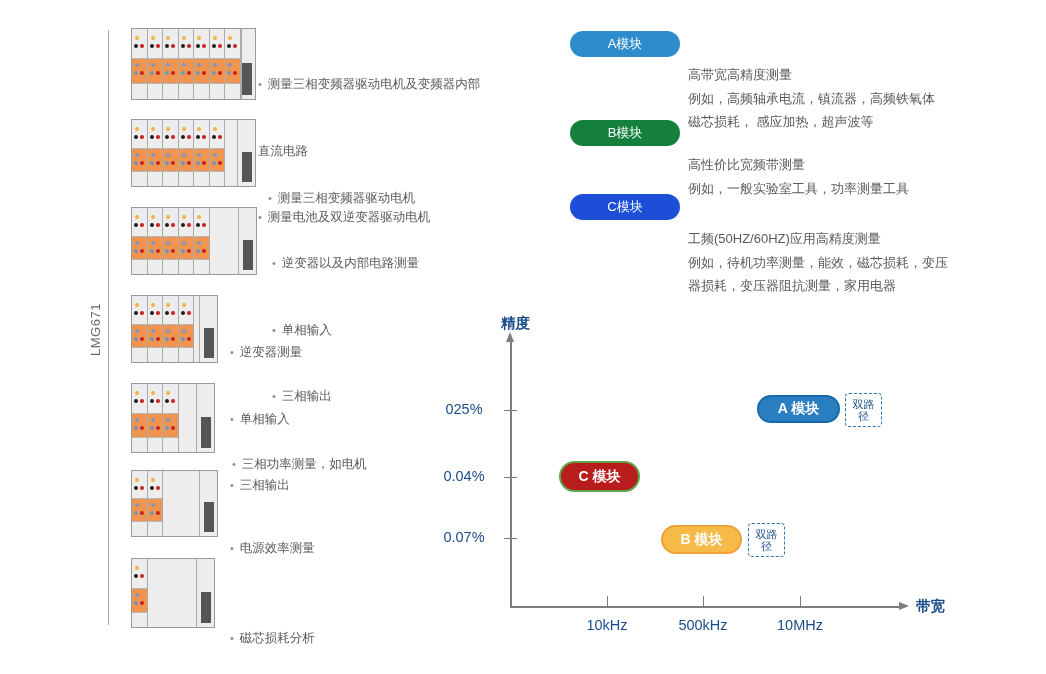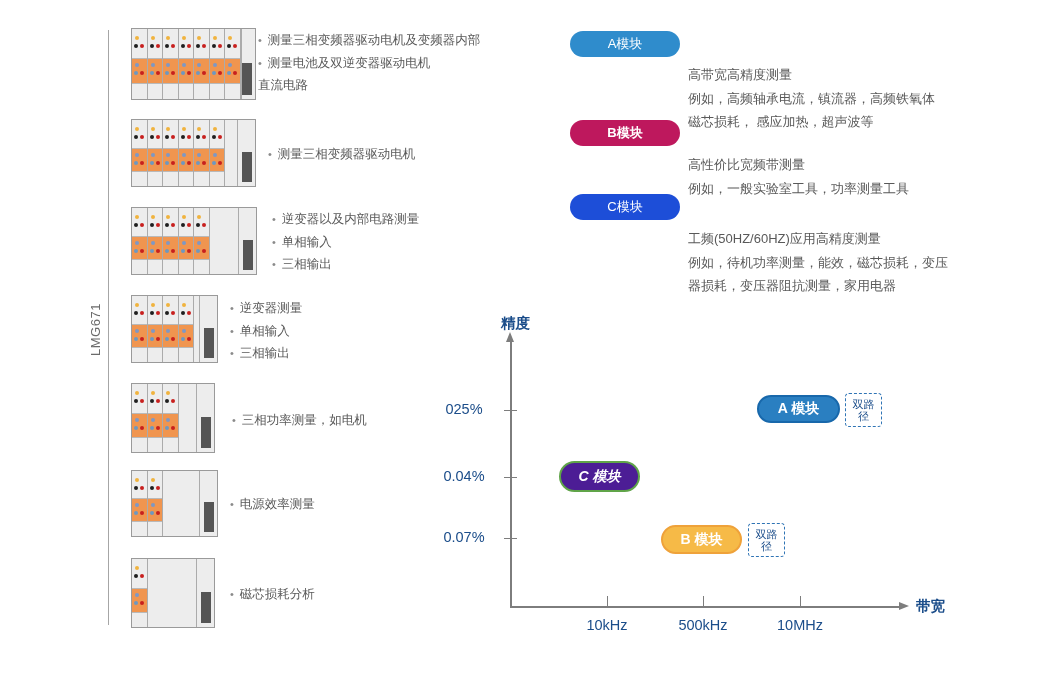--- a/index.html
+++ b/index.html
@@ -25,21 +25,21 @@
   .d-r1 { background:#c8201e; left:8px; top:15px; }
   .d-b { background:#7e98c5; left:3px; top:4px; }
   .d-b2 { background:#6d98c0; left:2px; top:12px; }
   .d-r2 { background:#c8201e; left:8px; top:12px; }
   .blank { flex:1; border-right:1px solid #ababab; }
   .cap { width:17px; position:relative; }
   .darkbar { position:absolute; right:3px; bottom:4px; width:10px; height:46%; background:#555555; }
 
   
   .notes { position:absolute; color:#595959; font-size:12.5px; line-height:22.5px; }
-  .note-line { white-space:nowrap; }
+  .note-line { white-space:nowrap;margin-top:44px; }
   .note-line .bullet { color:#8a8a8a; margin-right:6px; font-size:11px; }
 
   
   .legend-pill { position:absolute; left:570px; width:110px; height:26px; border-radius:13px;
     color:#ffffff; font-size:13px; display:flex; align-items:center; justify-content:center; }
   .legend-text { position:absolute; left:688px; color:#595959; font-size:13px; line-height:23.5px; white-space:nowrap;margin-top:36px; }
 
   
   .axis { position:absolute; background:#7d7d7d; }
   .y-axis { left:510px; top:342px; width:1.5px; height:265px; }
@@ -170,22 +170,22 @@
           <div class="slot-bot"></div>
         </div>
       </div>
     <div class="blank"></div>
     <div class="cap">
         <div class="darkbar"></div>
       </div>
   </div>
   <div class="notes" style="left:258px;top:29px">
       <div class="note-line"><span class="bullet">•</span><span>测量三相变频器驱动电机及变频器内部</span></div>
+      <div class="note-line"><span>直流电路</span></div>
       <div class="note-line"><span class="bullet">•</span><span>测量电池及双逆变器驱动电机</span></div>
-      <div class="note-line"><span>直流电路</span></div>
     </div>
 
   <div class="module" style="top:119px;width:125px;height:68px">
     <div class="slots">
         <div class="slot">
           <div class="slot-top">
             <span class="dot d-y"></span>
             <span class="dot d-k"></span>
             <span class="dot d-r1"></span>
           </div>
@@ -532,21 +532,21 @@
 
   <div class="legend-pill" style="top: 31px; background: rgb(47, 140, 204);">
     <span>A模块</span>
   </div>
   <div class="legend-text" style="top:27px">
     <div>高带宽高精度测量</div>
     <div>例如，高频轴承电流，镇流器，高频铁氧体</div>
     <div>磁芯损耗， 感应加热，超声波等</div>
   </div>
 
-  <div class="legend-pill" style="top: 120px; background: #be185d; font-weight: bold;">
+  <div class="legend-pill" style="top: 120px; background: #15803d;">
     <span>B模块</span>
   </div>
   <div class="legend-text" style="top:117px">
     <div>高性价比宽频带测量</div>
     <div>例如，一般实验室工具，功率测量工具</div>
   </div>
 
   <div class="legend-pill" style="top: 194px; background: #1d4ed8;">
     <span>C模块</span>
   </div>
@@ -578,21 +578,21 @@
   <div class="xtick-label" style="left:760px">10MHz</div>
 
   <div class="chart-pill pill-a" style="background: rgb(42, 127, 193);">
     <span>A 模块</span>
   </div>
   <div class="dual-box dual-a">
     <div>双路</div>
     <div>径</div>
   </div>
 
-  <div class="chart-pill pill-c" style="background: #4c1d95; font-style: italic;">
+  <div class="chart-pill pill-c" style="background: #b91c1c;">
     <span>C 模块</span>
   </div>
 
   <div class="chart-pill pill-b" style="background: rgb(246, 186, 71);">
     <span>B 模块</span>
   </div>
   <div class="dual-box dual-b">
     <div>双路</div>
     <div>径</div>
   </div>

